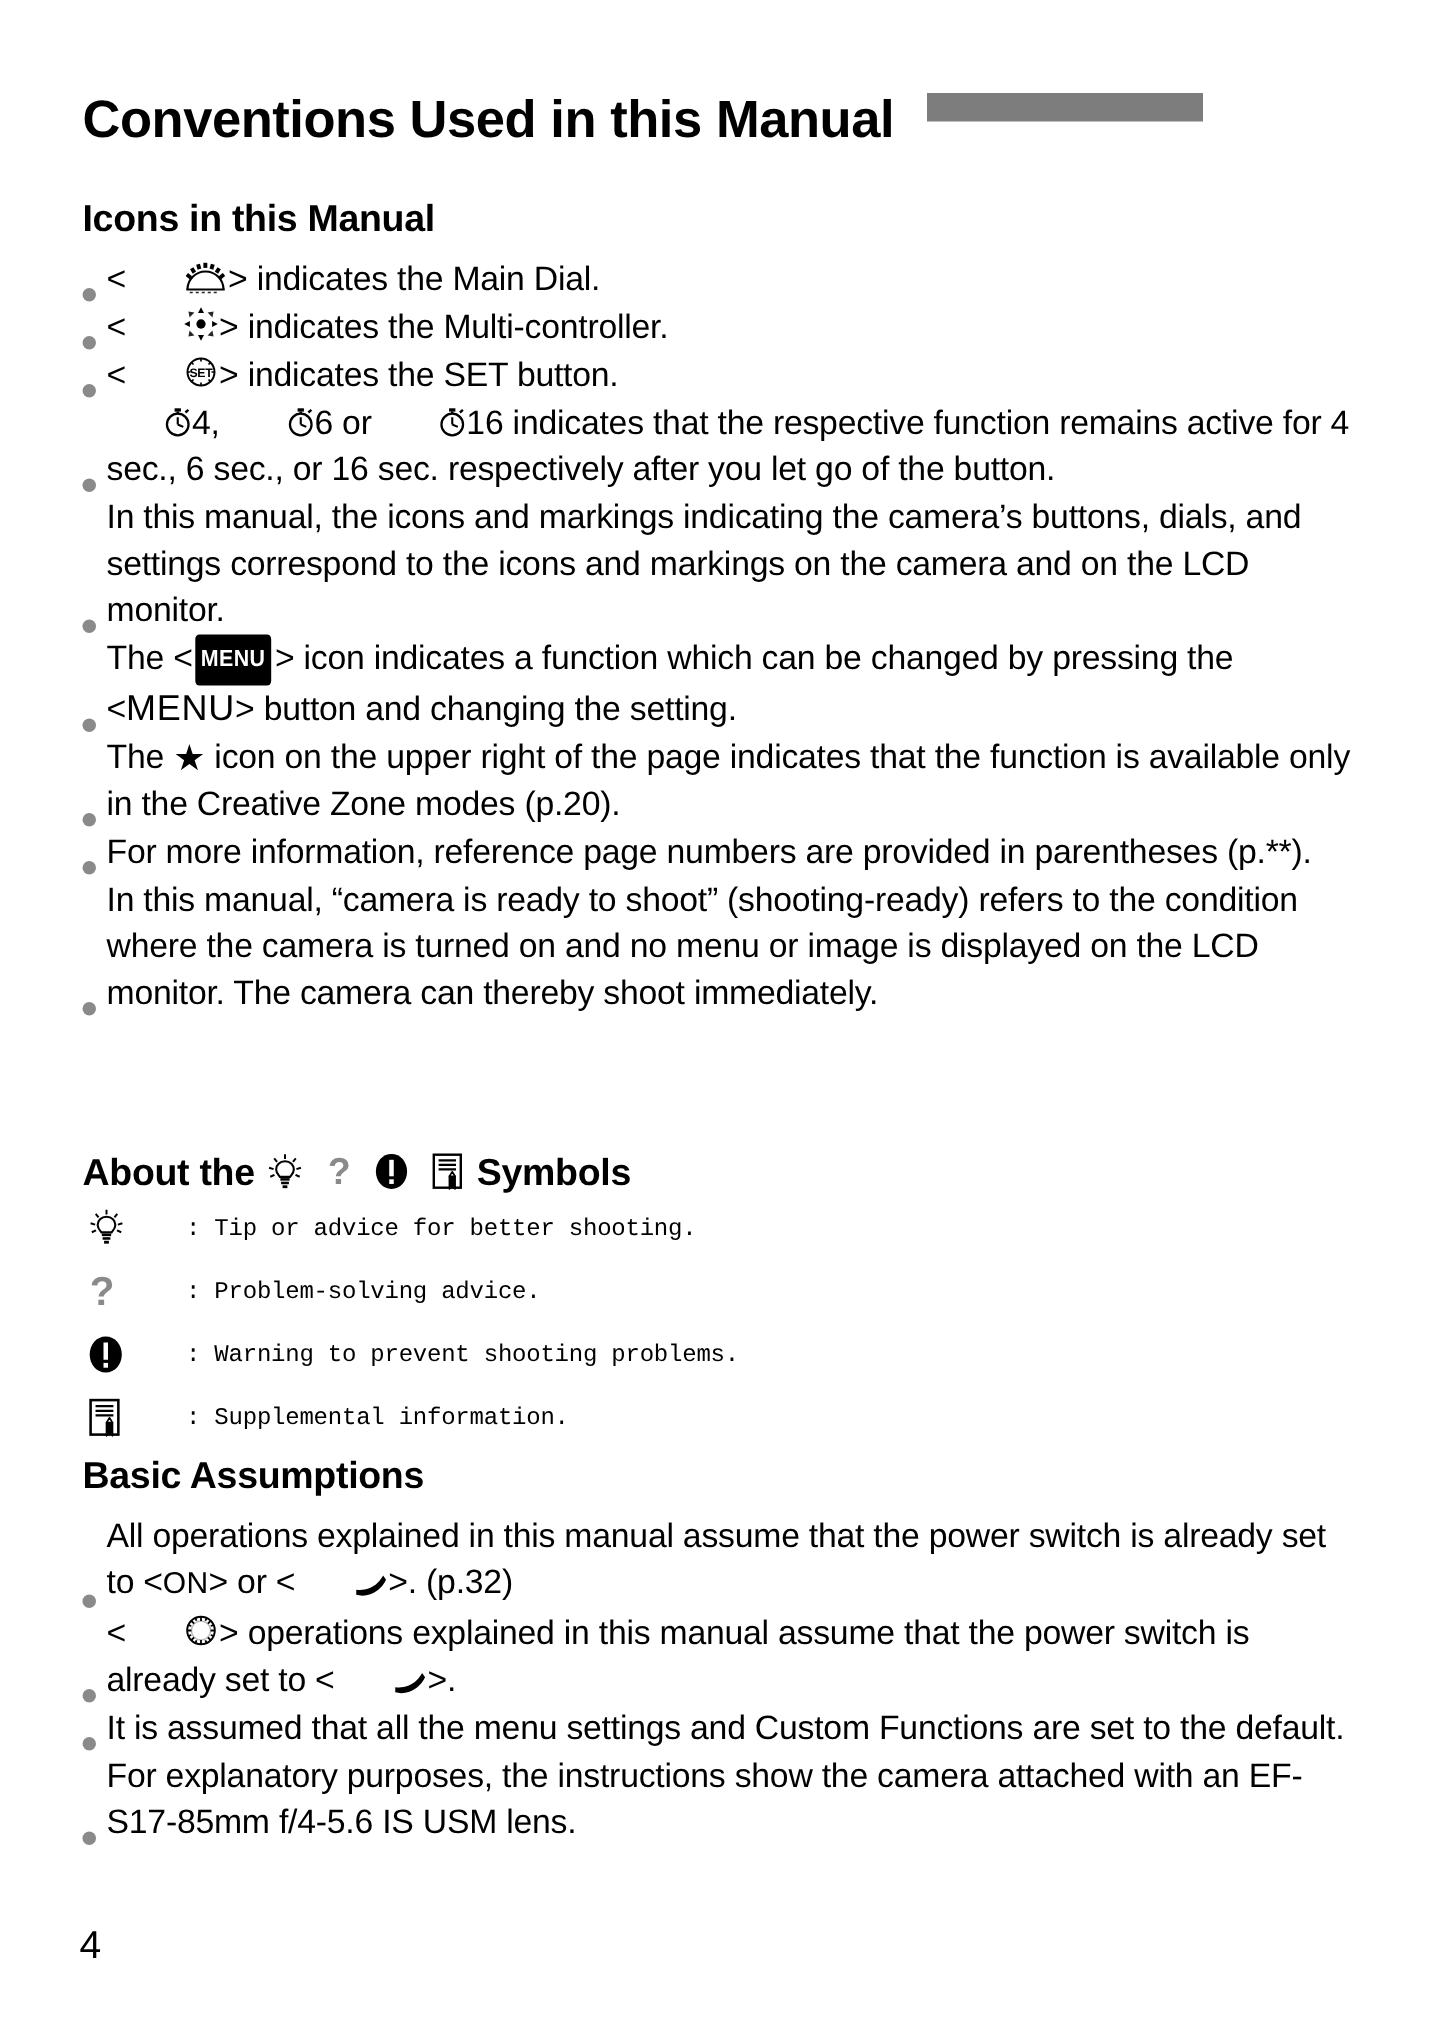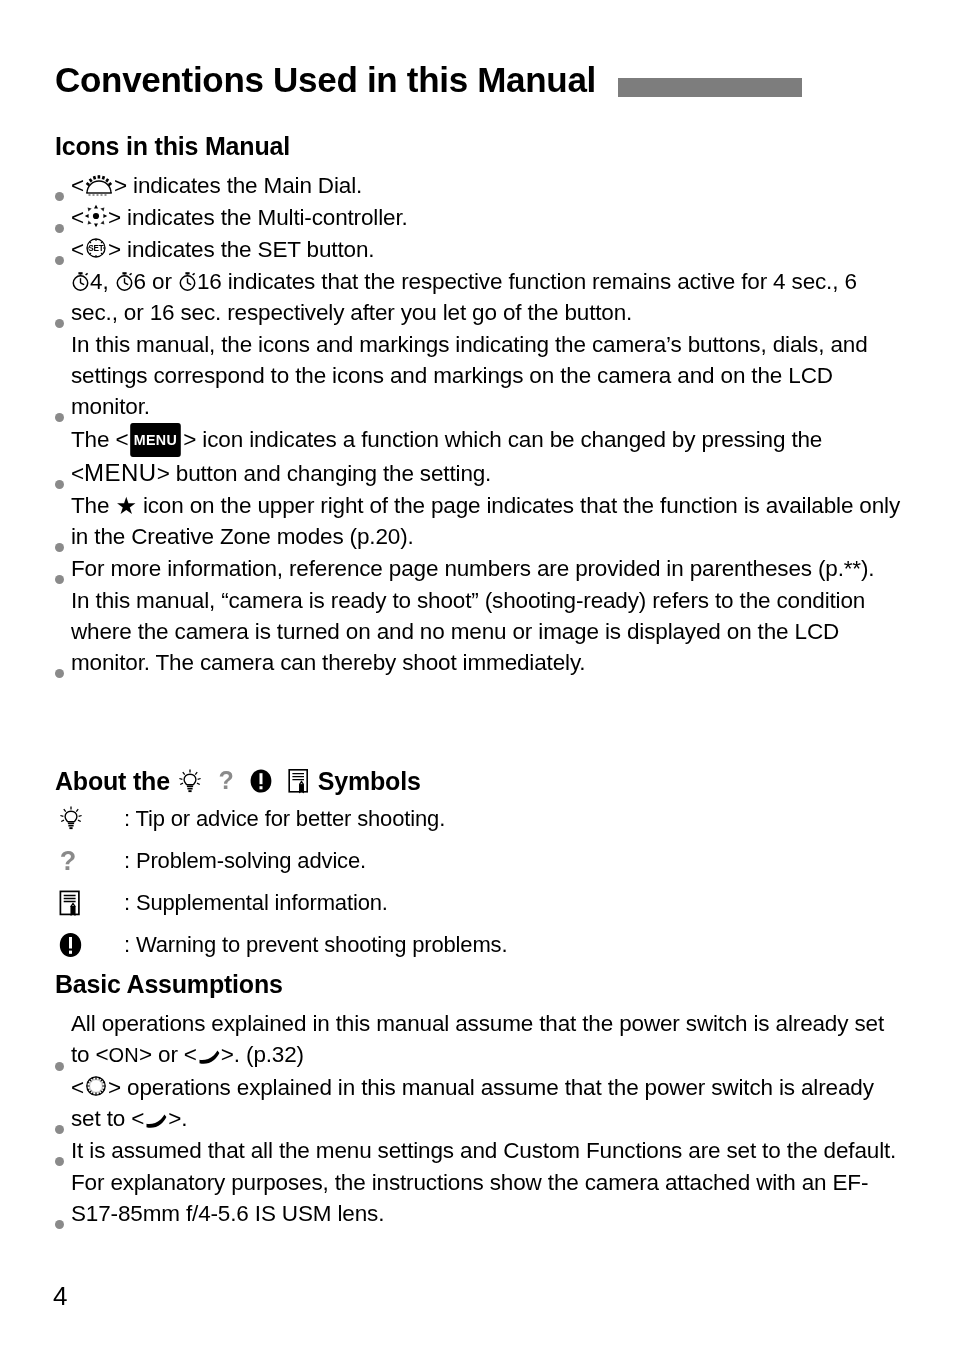--- a/index.html
+++ b/index.html
@@ -22,21 +22,21 @@
     height: 1345px;
   }
 
   
   .title-row {
     position: absolute;
     left: 55px;
     top: 62px;
     width: 845px;
     display: flex;
-    align-items: flex-end;
+    align-items: flex-start;
   }
   .page-title {
     font-size: 35px;
     font-weight: bold;
     letter-spacing: -0.3px;
     white-space: nowrap;
     line-height: 1;
   }
   .title-bar {
     margin-left: 22px;
@@ -103,38 +103,40 @@
   .symbol-cell {
     flex: 0 0 auto;
     width: 66px;
     display: flex;
     align-items: center;
     justify-content: flex-start;
     height: 32px;
   }
   .symbol-def {
     flex: 1 1 auto;
-    font-size: 22px;
+    font-size: 16px;
     line-height: 32px;
     letter-spacing: -0.15px;
+    font-family: Liberation Mono, monospace;
   }
 
   
   .page-number {
     position: absolute;
     left: 53px;
     top: 1283px;
     font-size: 26px;
     line-height: 1;
   }
 
   
   .ic {
     display: inline-block;
     vertical-align: -3px;
+    margin-left: 38px;
   }
   .ic svg { display: block; }
 
   
   .angle {
     font-size: 22.5px;
   }
 
   
   .menu-badge {
@@ -354,41 +356,41 @@
           <svg width="20" height="28" viewBox="0 0 20 28">
             <text x="10" y="23" font-family="Liberation Sans, sans-serif" font-size="27" font-weight="bold" text-anchor="middle" fill="#8a8a8a">?</text>
           </svg>
         </div>
       <div class="symbol-def">: Problem-solving advice.</div>
     </div>
 
     <div class="symbol-row">
       <div class="symbol-cell">
           <svg width="25" height="28" viewBox="0 0 25 28">
+            <path d="M12.5 2 C18.7 2 23.2 7.4 23.2 14 C23.2 20.6 18.7 26 12.5 26 C6.3 26 1.8 20.6 1.8 14 C1.8 7.4 6.3 2 12.5 2 Z" fill="#000"></path>
+            <rect x="11" y="6" width="3" height="11.5" fill="#fff"></rect>
+            <rect x="11" y="19.6" width="3" height="3.2" fill="#fff"></rect>
+          </svg>
+        </div>
+      <div class="symbol-def">: Warning to prevent shooting problems.</div>
+    </div>
+
+    <div class="symbol-row">
+      <div class="symbol-cell">
+          <svg width="25" height="28" viewBox="0 0 25 28">
             <rect x="2.4" y="2.4" width="18.5" height="23" fill="#fff" stroke="#000" stroke-width="1.7"></rect>
             <g stroke="#000" stroke-width="1.5">
               <path d="M5.7 6.4 H17.6 M5.7 9.5 H17.6 M5.7 12.6 H17.6"></path>
             </g>
             <path d="M13 26.2 L13 17.4 L17 17.4 L17 26.2 L15 23.9 Z" fill="#000" stroke="#000" stroke-width="1.1" stroke-linejoin="round"></path>
             <path d="M13 17.4 L15 14.2 L17 17.4 Z" fill="#fff" stroke="#000" stroke-width="1.1" stroke-linejoin="round"></path>
           </svg>
         </div>
       <div class="symbol-def">: Supplemental information.</div>
     </div>
-
-    <div class="symbol-row">
-      <div class="symbol-cell">
-          <svg width="25" height="28" viewBox="0 0 25 28">
-            <path d="M12.5 2 C18.7 2 23.2 7.4 23.2 14 C23.2 20.6 18.7 26 12.5 26 C6.3 26 1.8 20.6 1.8 14 C1.8 7.4 6.3 2 12.5 2 Z" fill="#000"></path>
-            <rect x="11" y="6" width="3" height="11.5" fill="#fff"></rect>
-            <rect x="11" y="19.6" width="3" height="3.2" fill="#fff"></rect>
-          </svg>
-        </div>
-      <div class="symbol-def">: Warning to prevent shooting problems.</div>
-    </div>
   </div>
 
   <div class="section-head" style="top:972px">Basic Assumptions</div>
 
   <div class="bullets" style="top:1008px">
 
     <div class="bullet-item">
       <div class="bullet-dot"></div>
       <div class="bullet-text"><span>All operations explained in this manual assume that the power switch is already set to &lt;</span><span class="on-word">ON</span><span>&gt; or &lt;</span><span class="ic"><svg width="24" height="18" viewBox="0 0 24 18">
               <path d="M2.5 12.8 C7 13.6 12.6 12.2 16.6 8.4 C18.3 6.8 19.4 5.2 20.4 3.4 L22.4 6.1 C21 8.8 19.3 11.1 17 13 C12.4 16.8 6.8 17.4 2.5 16.2 Z" fill="#000"></path>

